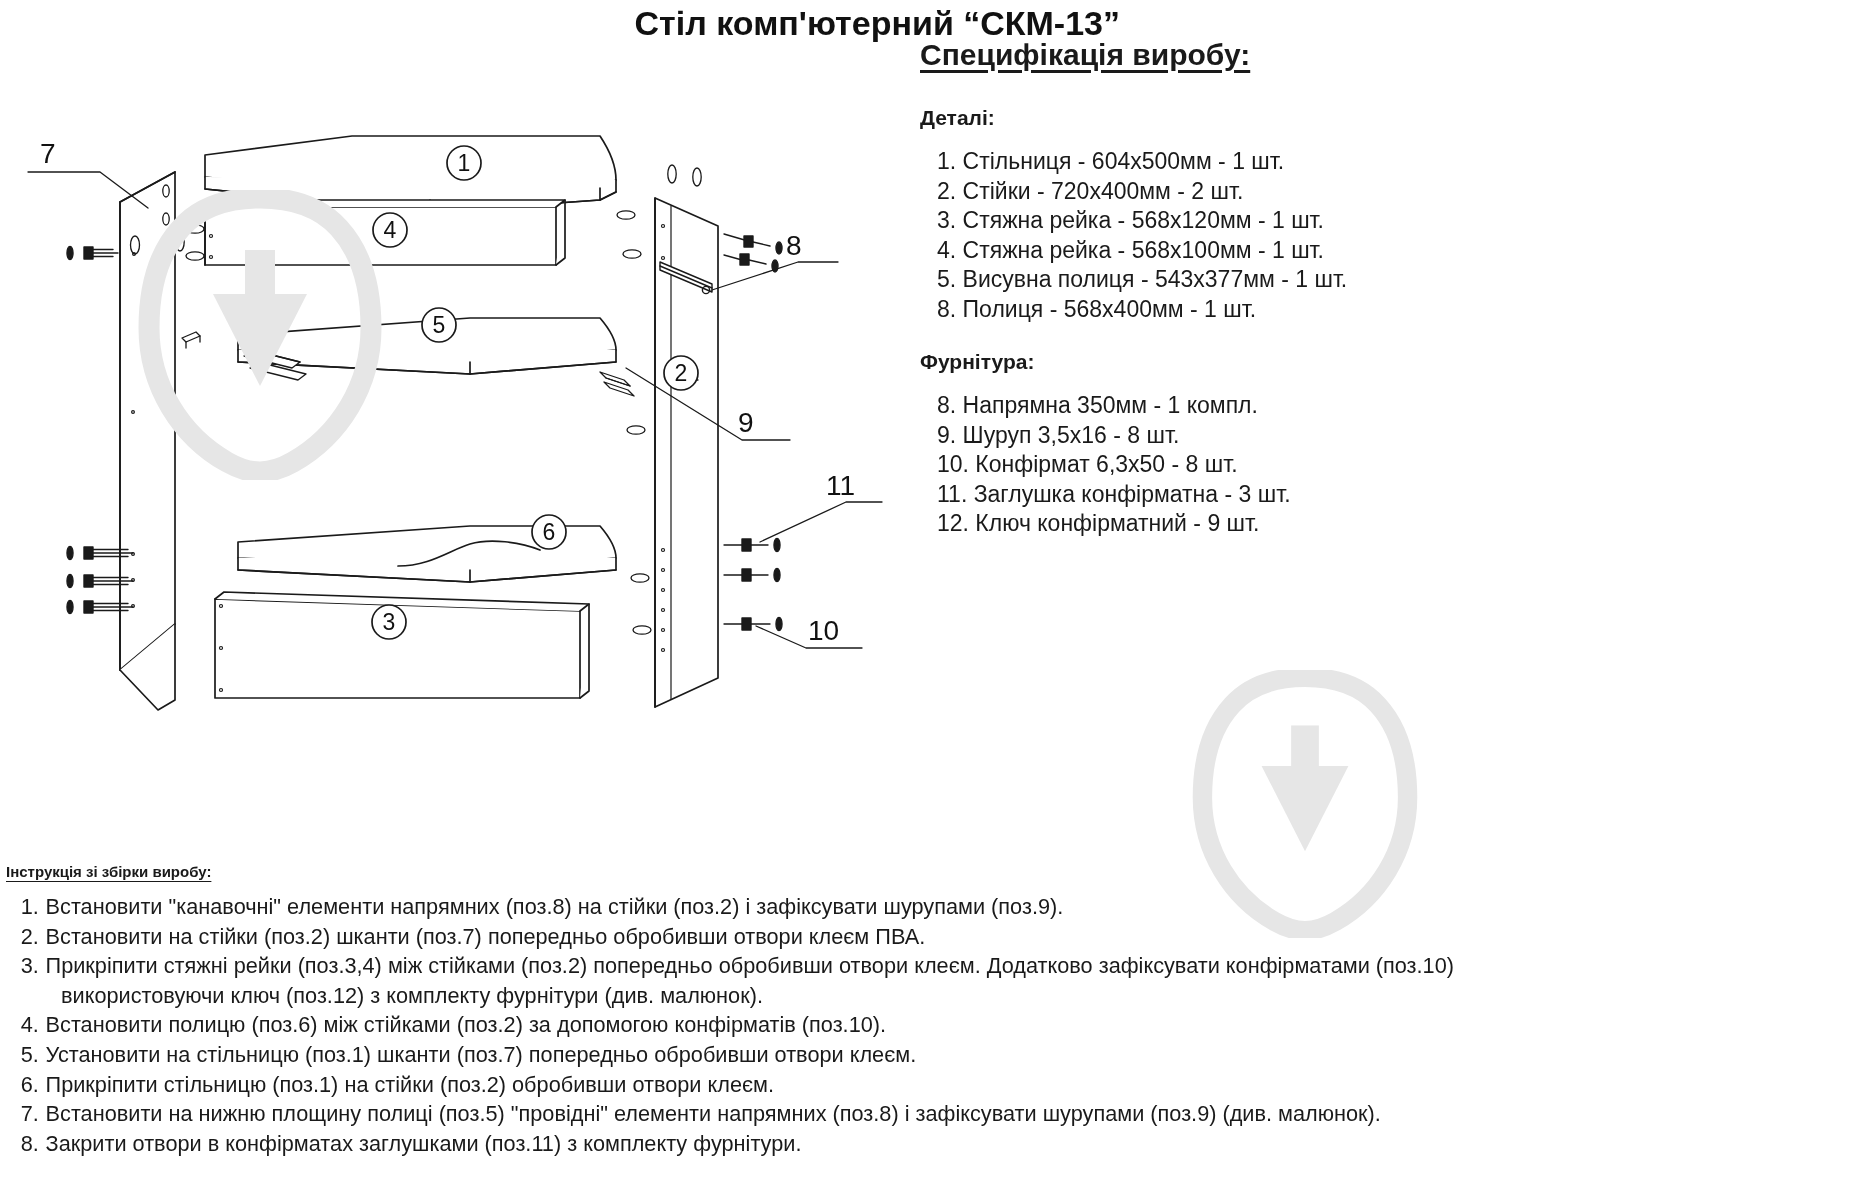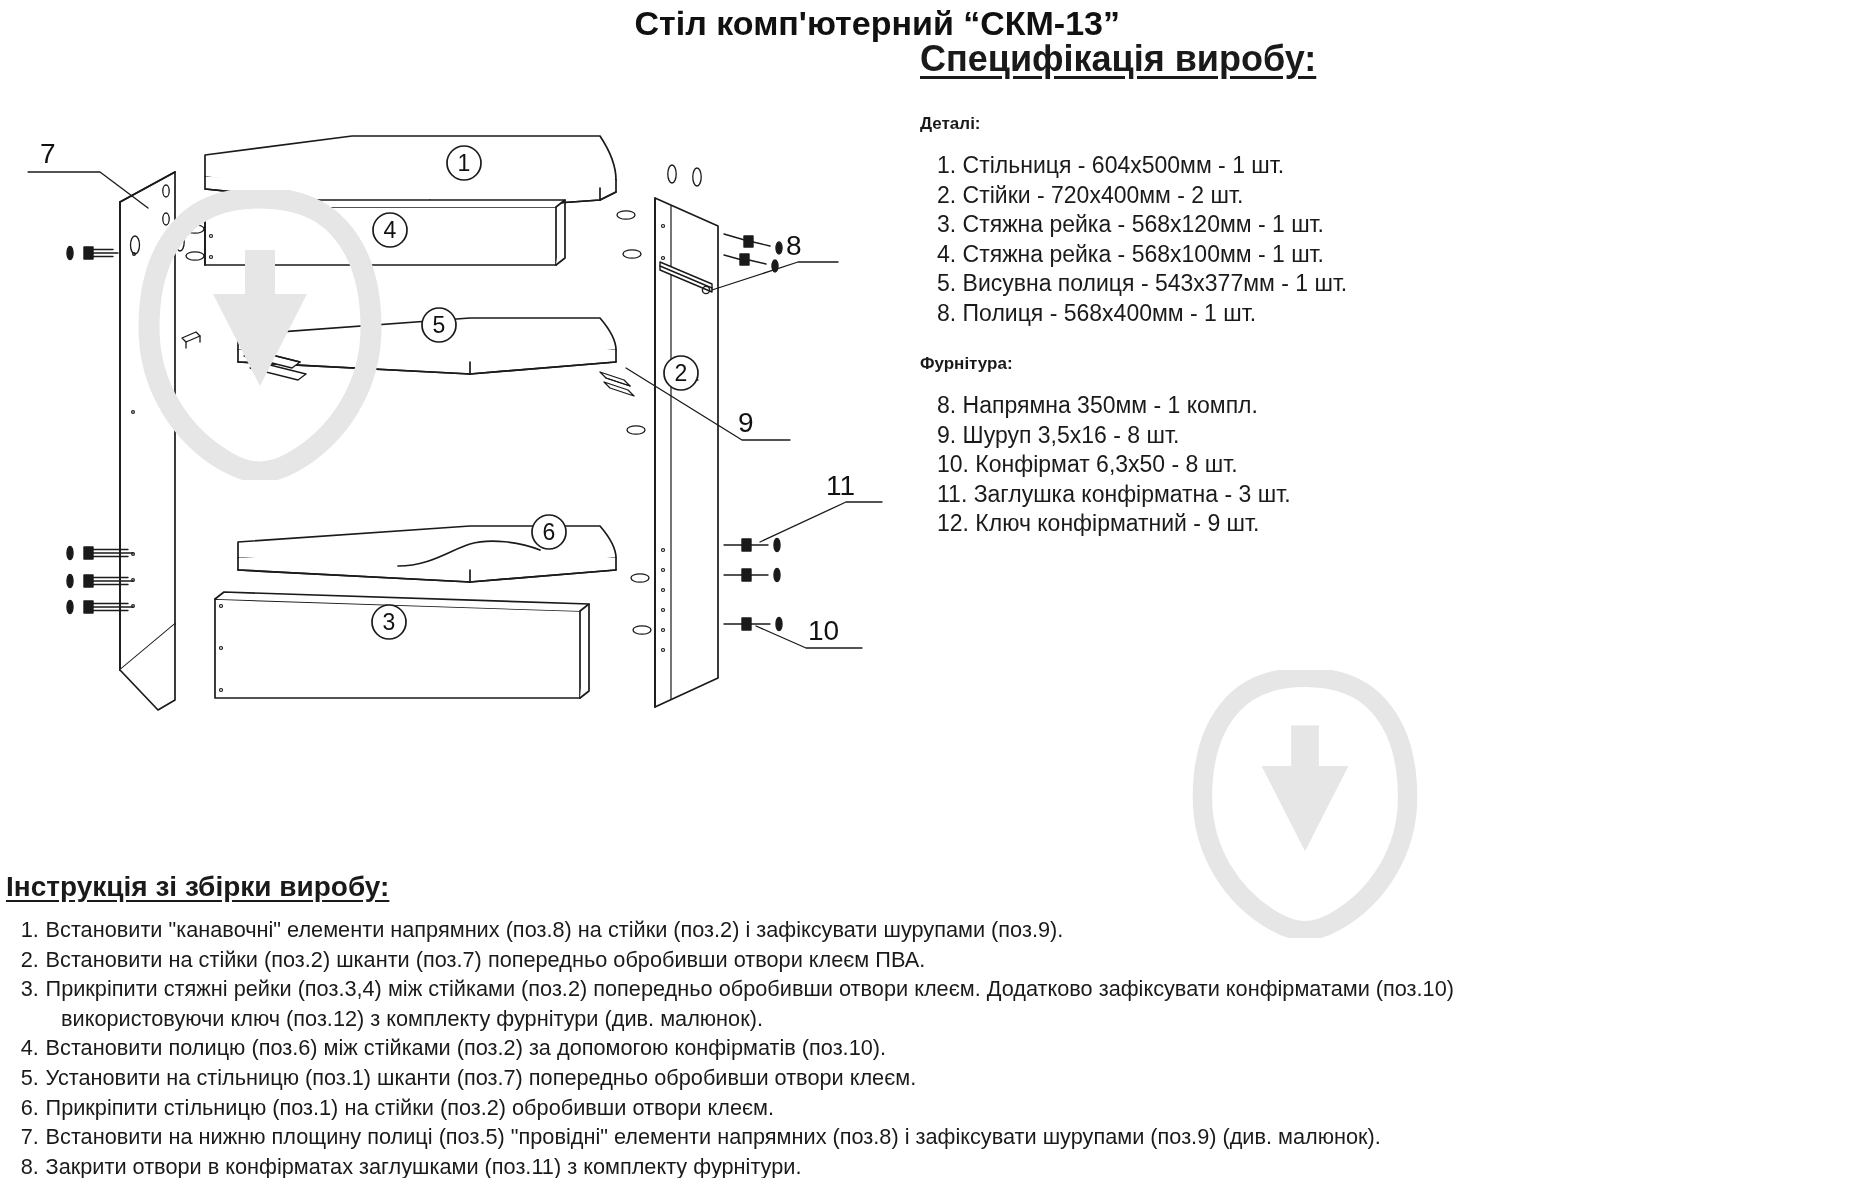--- a/index.html
+++ b/index.html
@@ -40,29 +40,29 @@
   #diagram-svg { display: block; }
 
   
   #spec-panel {
     position: absolute;
     left: 920px;
     top: 38px;
     width: 900px;
   }
   #spec-heading {
-    font-size: 36px;
+    font-size: 30px;
     font-weight: bold;
     text-decoration: underline;
     text-underline-offset: 5px;
     margin: 0 0 34px 0;
     padding: 0;
   }
   .spec-group-heading {
-    font-size: 17px;
+    font-size: 21px;
     font-weight: bold;
     margin: 0 0 2px 0;
   }
   .spec-list {
     list-style: none;
     margin: 17px;
     padding: 0;
   }
   .spec-list li {
     font-size: 23px;
@@ -72,25 +72,25 @@
   #hardware-block { margin-top: 26px; }
 
   
   #instructions {
     position: absolute;
     left: 6px;
     top: 855px;
     width: 1840px;
   }
   #instr-heading {
-    font-size: 28px;
+    font-size: 15px;
     font-weight: bold;
     text-decoration: underline;
     text-underline-offset: 4px;
-    margin: 16px 0 12px 0;
+    margin: 8px 0 12px 0;
   }
   .instr-list {
     list-style: none;
     margin: 0;
     padding: 0;
   }
   .instr-list li {
     font-size: 22.5px;
     line-height: 29.6px;
     white-space: nowrap;

